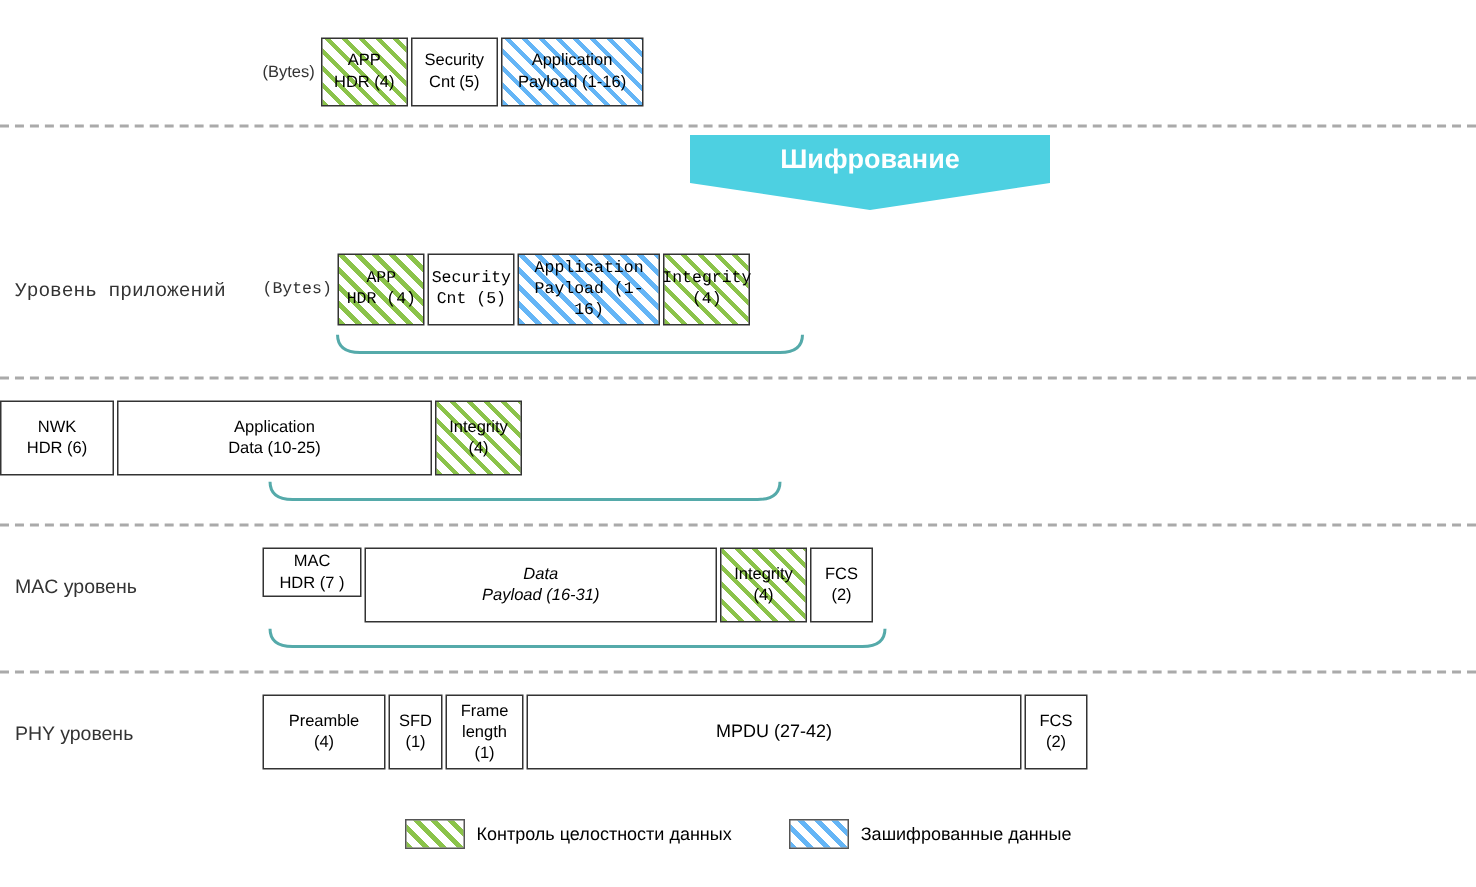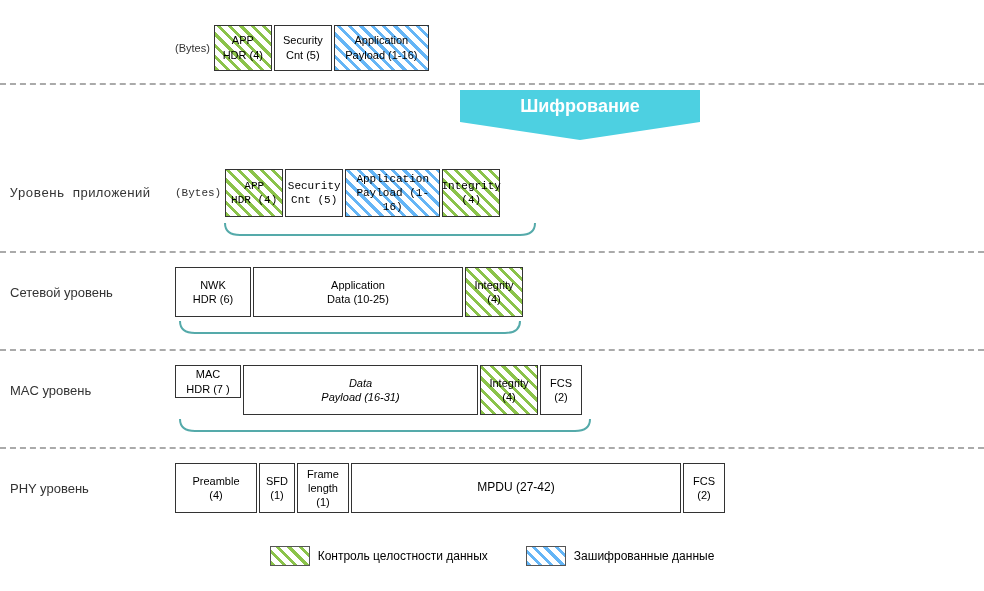--- a/index.html
+++ b/index.html
@@ -134,23 +134,20 @@
 
     <div style="margin-left:220px; position:relative; height:14px;">
       <svg width="320" height="14">
         <path d="M5,0 Q5,12 20,12 L300,12 Q315,12 315,0" fill="none" stroke="#55aaaa" stroke-width="2"></path>
       </svg>
     </div>
   </div>
 
   <div style="border-bottom: 2px dashed #aaa; padding: 10px 0 14px 0; position:relative;">
     <div style="display:flex; align-items:center; min-height:58px;">
-      <div style="width:175px; padding-left:10px;">
-        <span style="font-size:13px; color:#333;">Сетевой уровень</span>
-      </div>
       <div class="row-boxes">
         <div class="box" style="width:76px;height:50px;font-size:11px;">NWK<br>HDR (6)</div>
         <div class="box" style="width:210px;height:50px;font-size:11px;">Application<br>Data (10-25)</div>
         <div class="box hatched-green" style="width:58px;height:50px;font-size:11px;">Integrity<br>(4)</div>
       </div>
     </div>
 
     <div style="margin-left:175px; position:relative; height:14px;">
       <svg width="350" height="14">
         <path d="M5,0 Q5,12 20,12 L330,12 Q345,12 345,0" fill="none" stroke="#55aaaa" stroke-width="2"></path>

